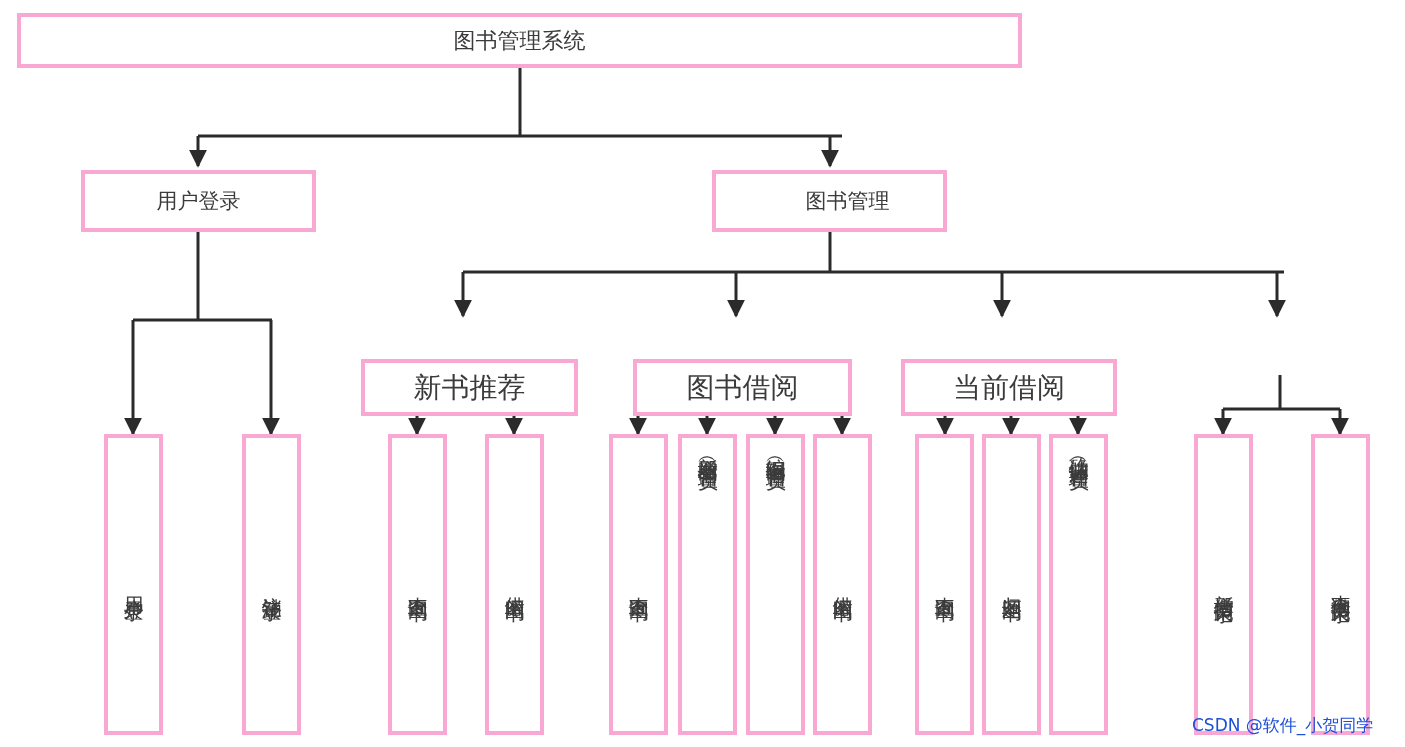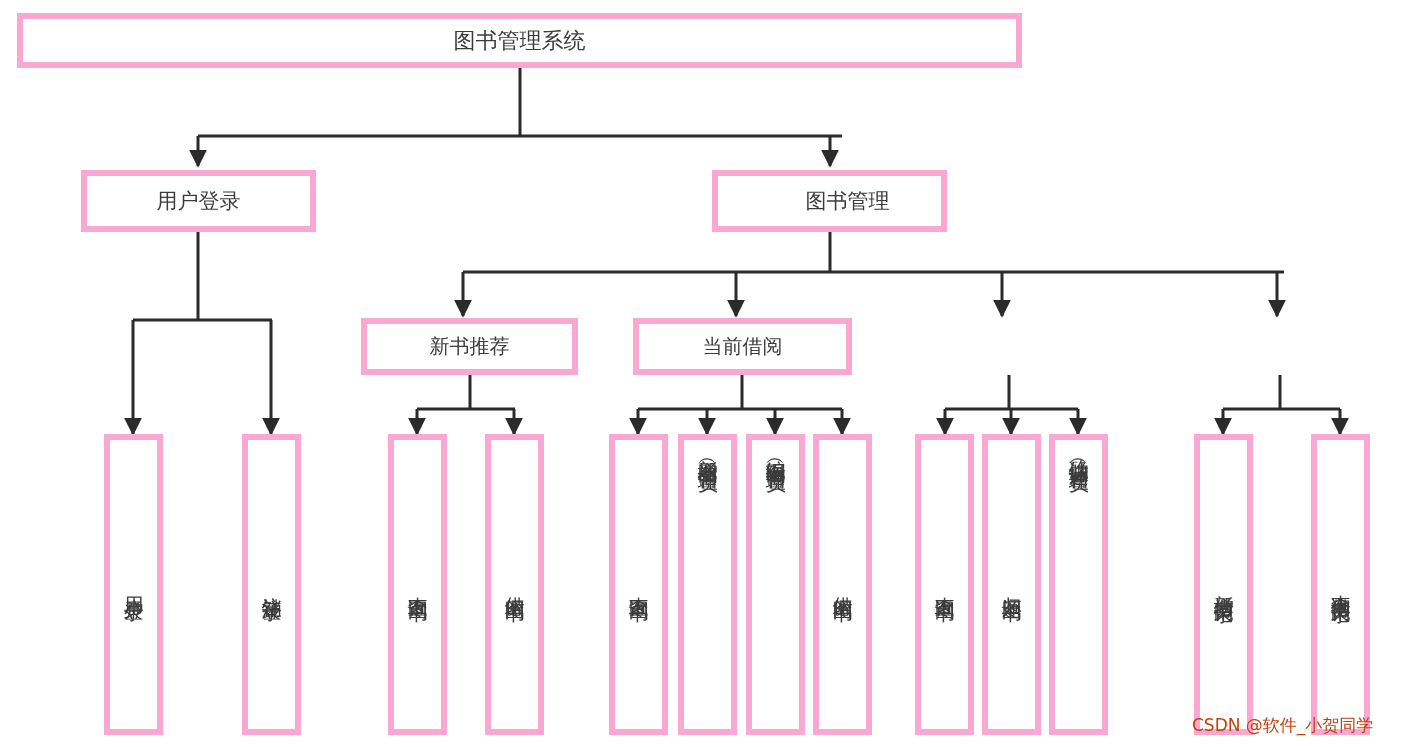--- a/index.html
+++ b/index.html
@@ -20,31 +20,31 @@
   #edges {
     position: absolute;
     left: 0;
     top: 0;
     width: 1405px;
     height: 747px;
   }
   .node {
     position: absolute;
     box-sizing: border-box;
-    border: 6px solid #f9a8d4;
+    border: 4px solid #f9a8d4;
     background: #ffffff;
     color: #3b3b3b;
     display: flex;
     align-items: center;
     justify-content: center;
     text-align: center;
   }
   .node.root       { font-size: 22px; }
   .node.level2     { font-size: 21px; }
-  .node.level3     { font-size: 20px; }
+  .node.level3     { font-size: 28px; margin-top: 41px; }
   .node.leaf {
     font-size: 20px;
     writing-mode: vertical-rl;
     text-orientation: upright;
     letter-spacing: 2px;
     line-height: 1.08;
     padding: 4px 0;
   }
   .node.leaf.top-aligned {
     justify-content: flex-start;
@@ -55,21 +55,21 @@
   }
   .node.leaf .lbl {
     writing-mode: vertical-rl;
     text-orientation: upright;
   }
   #watermark {
     position: absolute;
     left: 1192px;
     top: 714px;
     font-size: 17px;
-    color: #c2410c;
+    color: #1d4ed8;
     white-space: nowrap;
     pointer-events: none;
   }
 </style>
 </head>
 <body>
 
 <div id="canvas">
 
   <svg id="edges" viewBox="0 0 1405 747" xmlns="http://www.w3.org/2000/svg">
@@ -130,20 +130,23 @@
     <span class="lbl">用户登录</span>
   </div>
   <div class="node level2" style="left:712px; top:170px; width:235px; height:62px;padding-left:36px;">
     <span class="lbl">图书管理</span>
   </div>
 
   <div class="node level3" style="left:361px; top:318px; width:217px; height:57px;">
     <span class="lbl">新书推荐</span>
   </div>
   <div class="node level3" style="left:633px; top:318px; width:219px; height:57px;">
+    <span class="lbl">图书借阅</span>
+  </div>
+  <div class="node level3" style="left:901px; top:318px; width:216px; height:57px;">
     <span class="lbl">当前借阅</span>
   </div>
 
   <div class="node leaf" style="left:104px; top:434px; width:59px; height:301px;">
     <span class="lbl">用户登录</span>
   </div>
   <div class="node leaf" style="left:242px; top:434px; width:59px; height:301px;">
     <span class="lbl">注销登录</span>
   </div>
 

